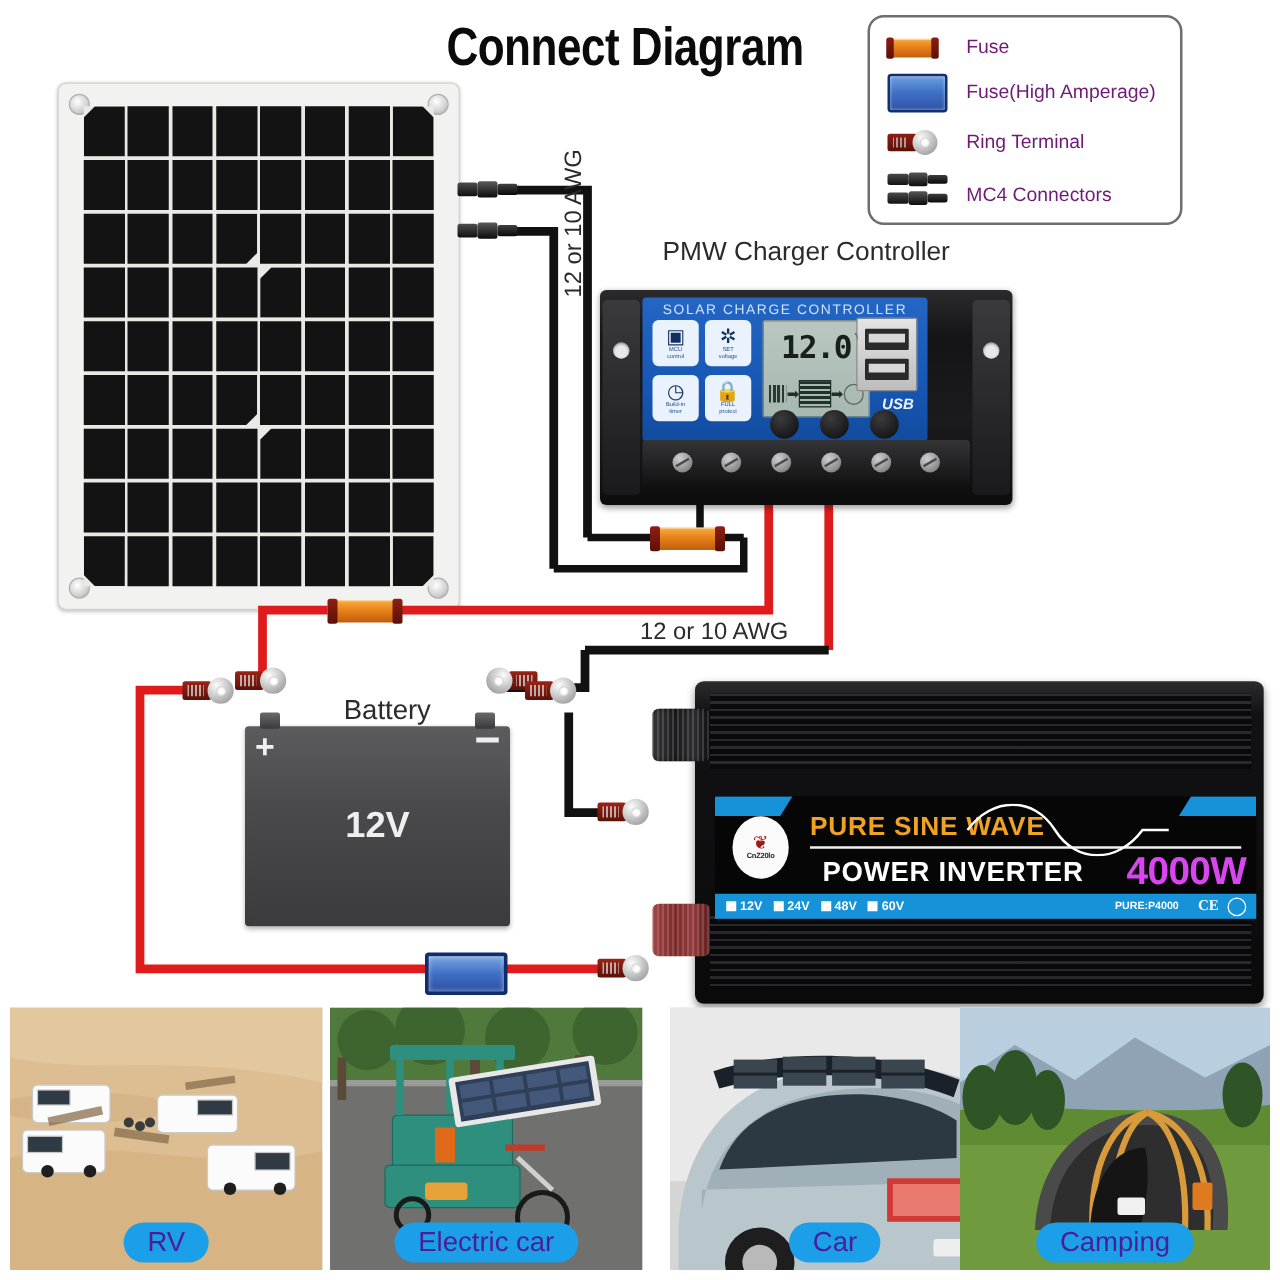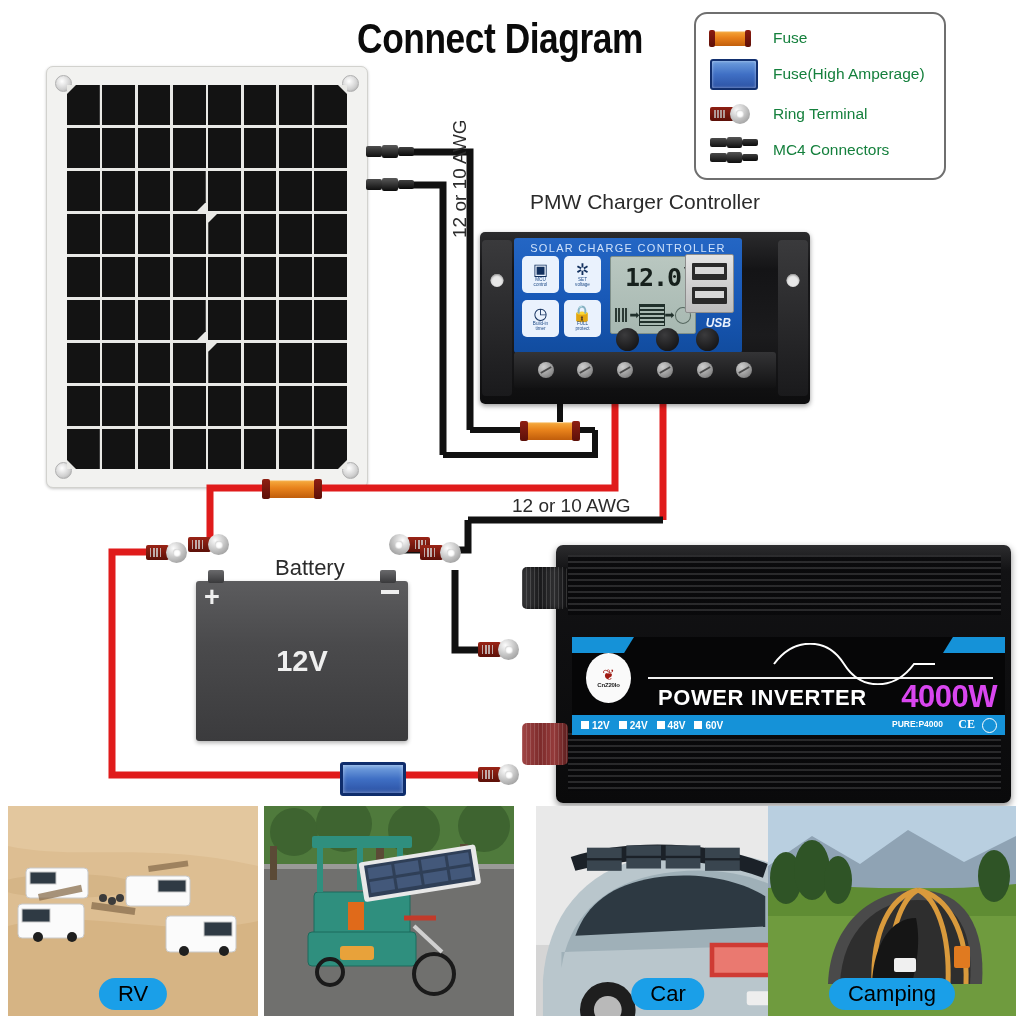--- a/index.html
+++ b/index.html
@@ -10,21 +10,21 @@
   
   #title{left:300px;top:14px;width:400px;text-align:center;
          font-size:43px;font-weight:bold;letter-spacing:-0.5px;
          transform:scaleX(.82);transform-origin:50% 50%;
          font-family:"Liberation Sans",sans-serif;color:#0b0b0b;}
 
   
   #legend{left:694px;top:12px;width:248px;height:164px;
           border:2px solid #6f6f6f;border-radius:13px;background:#fff;}
   .lg-row{position:absolute;left:14px;height:32px;display:flex;align-items:center;gap:11px;}
-  .lg-txt{font-size:15.5px;color:#15803d;white-space:nowrap;font-family:"Liberation Sans",sans-serif;}
+  .lg-txt{font-size:15.5px;color:#701a75;white-space:nowrap;font-family:"Liberation Sans",sans-serif;}
   .ic-wrap{width:52px;height:30px;position:relative;display:flex;align-items:center;}
 
   
   .fuse-sm{width:40px;height:15px;border-radius:3px;position:relative;
      background:linear-gradient(#f6a93b,#e8801a 45%,#c25f0c);
      box-shadow:inset 0 1px 1px rgba(255,255,255,.6);}
   .fuse-sm:before,.fuse-sm:after{content:"";position:absolute;top:-1px;width:6px;height:17px;
      border-radius:2px;background:linear-gradient(#8b1c10,#5e1008);}
   .fuse-sm:before{left:-1px;} .fuse-sm:after{right:-1px;}
   
@@ -208,21 +208,21 @@
 
   
   #awg-v{left:449px;top:238px;font-size:19px;color:#2b2b2b;
      transform:rotate(-90deg);transform-origin:0 0;white-space:nowrap;}
   #awg-h{left:512px;top:495px;font-size:19px;color:#2b2b2b;white-space:nowrap;}
 
   
   #strip{left:0;top:806px;width:1024px;height:218px;}
   .ph{position:absolute;top:0;height:210px;overflow:hidden;background:#ddd;}
   .cap{position:absolute;bottom:6px;left:50%;transform:translateX(-50%);
-     background:#1a9fe8;color:#000000;border-radius:16px;padding:3px 19px;
+     background:#1a9fe8;color:#4c1d95;border-radius:16px;padding:3px 19px;
      font-size:22px;white-space:nowrap;font-family:"Liberation Sans",sans-serif;}
   .scene{position:absolute;inset:0;}
 </style>
 </head>
 <body>
 
 <div class="abs" id="title">Connect Diagram</div>
 
 <div class="abs" id="legend">
   <div class="lg-row" style="top:8px;">
@@ -239,21 +239,21 @@
   </div>
   <div class="lg-row" style="top:84px;">
     <span class="ic-wrap">
       <span class="ring-t">
           <span class="barrel"></span>
           <span class="ring"></span>
         </span>
     </span>
     <span class="lg-txt">Ring Terminal</span>
   </div>
-  <div class="lg-row" style="top:120px;">
+  <div class="lg-row" style="top:120px;align-items:flex-end;">
     <span class="ic-wrap">
       <span class="mc4-stack">
         <span class="mc4">
             <i class="b1"></i>
             <i class="b2"></i>
             <i class="b3"></i>
           </span>
         <span class="mc4">
             <i class="b1"></i>
             <i class="b2"></i>
@@ -500,20 +500,21 @@
     <span class="knob-ridge"></span>
     </div>
 
   <div class="inv-label">
     <span class="inv-tag-l"></span>
     <span class="inv-tag-r"></span>
     <div class="inv-logo">
       <span class="lg-m">❦</span>
       <span class="lg-t">CnZ20lo</span>
     </div>
+    <div class="psw">PURE SINE WAVE</div>
     <div class="inv-line"></div>
     <svg class="inv-sine" viewBox="0 0 165 42">
       <path d="M2,21 C22,-6 55,-6 72,21 C89,48 122,48 142,21 L163,21" fill="none" stroke="#fff" stroke-width="2"></path>
     </svg>
     <div class="pinv">POWER INVERTER</div>
     <div class="watt">4000W</div>
   </div>
 
   <div class="inv-band">
     <span class="vbox">
@@ -619,20 +620,21 @@
       </g>
       <rect x="84" y="96" width="16" height="28" fill="#e06a1a"></rect>
       <rect x="76" y="140" width="34" height="14" rx="3" fill="#e8a23a"></rect>
       <g fill="none" stroke="#1a1a1a" stroke-width="4">
         <circle cx="170" cy="168" r="20"></circle>
           <circle cx="66" cy="166" r="13"></circle>
       </g>
       <path d="M150,120 L178,146" stroke="#d0d0d0" stroke-width="4" fill="none"></path>
       <path d="M140,112 h32" stroke="#c23a2a" stroke-width="5"></path>
     </svg>
+    <span class="cap">Electric car</span>
   </div>
 
   <div class="ph" style="left:536px;width:264px;">
     <svg class="scene" viewBox="0 0 228 210" preserveAspectRatio="none">
       <rect width="228" height="210" fill="#e9e9e9"></rect>
       <rect y="120" width="228" height="90" fill="#d5d5d5"></rect>
       <path d="M6,150 C10,96 40,56 96,44 C150,34 200,42 226,62 L226,186 L6,186 Z" fill="#b9c6cc"></path>
       <path d="M22,140 C28,100 54,70 100,60 C146,50 192,58 216,76 L216,120 L22,126 Z" fill="#9fb0b8"></path>
       <path d="M34,112 C44,84 66,68 102,62 C140,56 176,64 198,78 L198,104 L34,112 Z" fill="#2d3942"></path>
       <path d="M30,44 C80,28 150,30 200,50 L196,62 C150,44 84,42 34,56 Z" fill="#1b2128"></path>

